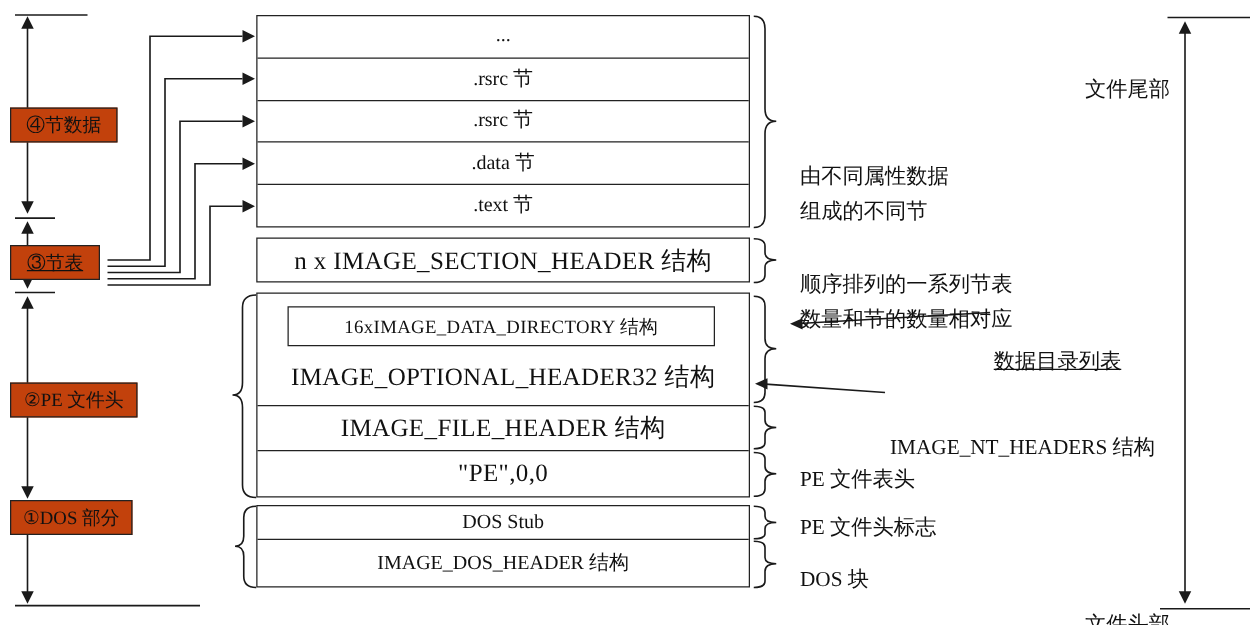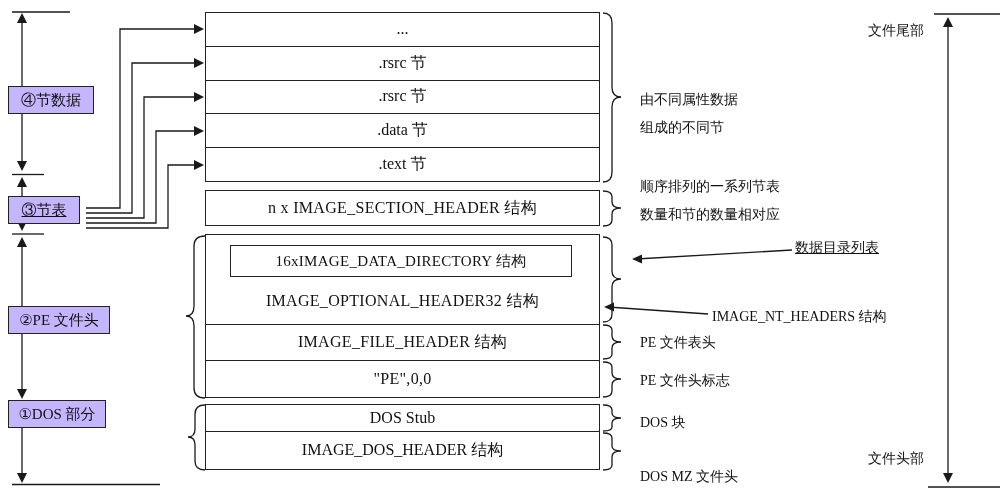--- a/index.html
+++ b/index.html
@@ -1,27 +1,27 @@
 <!DOCTYPE html>
 <html><head>
 <meta charset="utf-8">
 <style>
   html,body{margin:0;padding:0;background:#fff;}
   .stage{position:relative;width:1000px;height:500px;background:#fff;overflow:hidden;
          font-family:"Liberation Serif","DejaVu Serif",serif;color:#111;}
   .abs{position:absolute;box-sizing:border-box;}
   .box{border:1.5px solid #222;background:#fff;}
-  .cell{display:flex;align-items:center;justify-content:center;font-size:16px;letter-spacing:.3px;}
+  .cell{display:flex;align-items:center;justify-content:center;font-size:20px;letter-spacing:.3px;}
   .rows{display:flex;flex-direction:column;}
   .rows > .row{flex:1;display:flex;align-items:center;justify-content:center;font-size:16px;}
   .rows > .row + .row{border-top:1.4px solid #222;}
   .sep{border-top:1.4px solid #222;height:0;}
-  .lbl{background:#c4b5fd;border:1.4px solid #222;display:flex;align-items:center;justify-content:center;
+  .lbl{background:#c2410c;border:1.4px solid #222;display:flex;align-items:center;justify-content:center;
        font-size:15px;z-index:3;}
-  .note{font-size:14px;white-space:nowrap;display:flex;align-items:center;}
+  .note{font-size:17px;white-space:nowrap;display:flex;align-items:center;margin-top:40px;}
   svg{position:absolute;left:0;top:0;pointer-events:none;}
   .stage > div{z-index:2;}
 </style>
 </head>
 <body>
 
 <div class="stage">
 
   <svg width="1000" height="500">
     <g stroke="#1a1a1a" stroke-width="1.3" fill="none">

